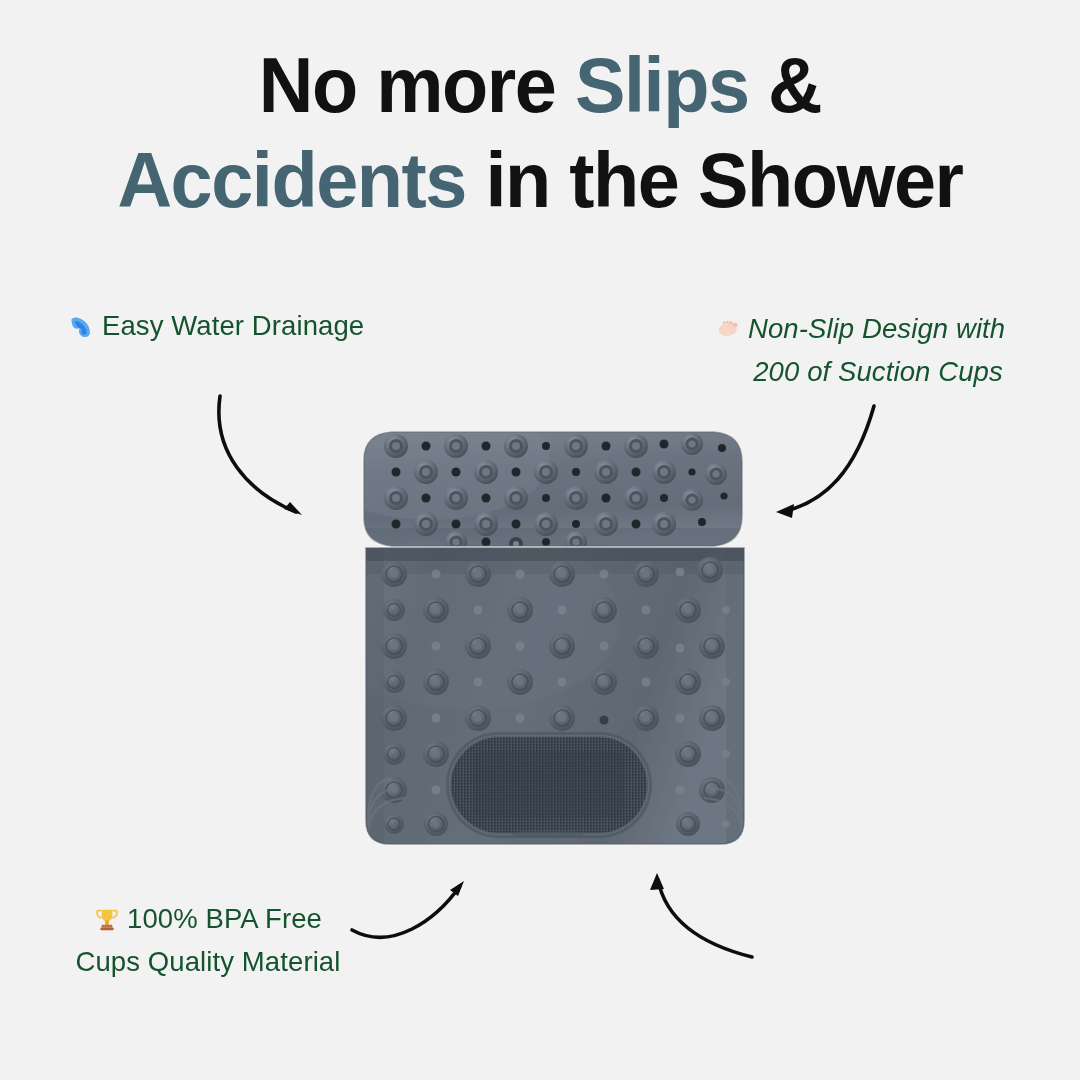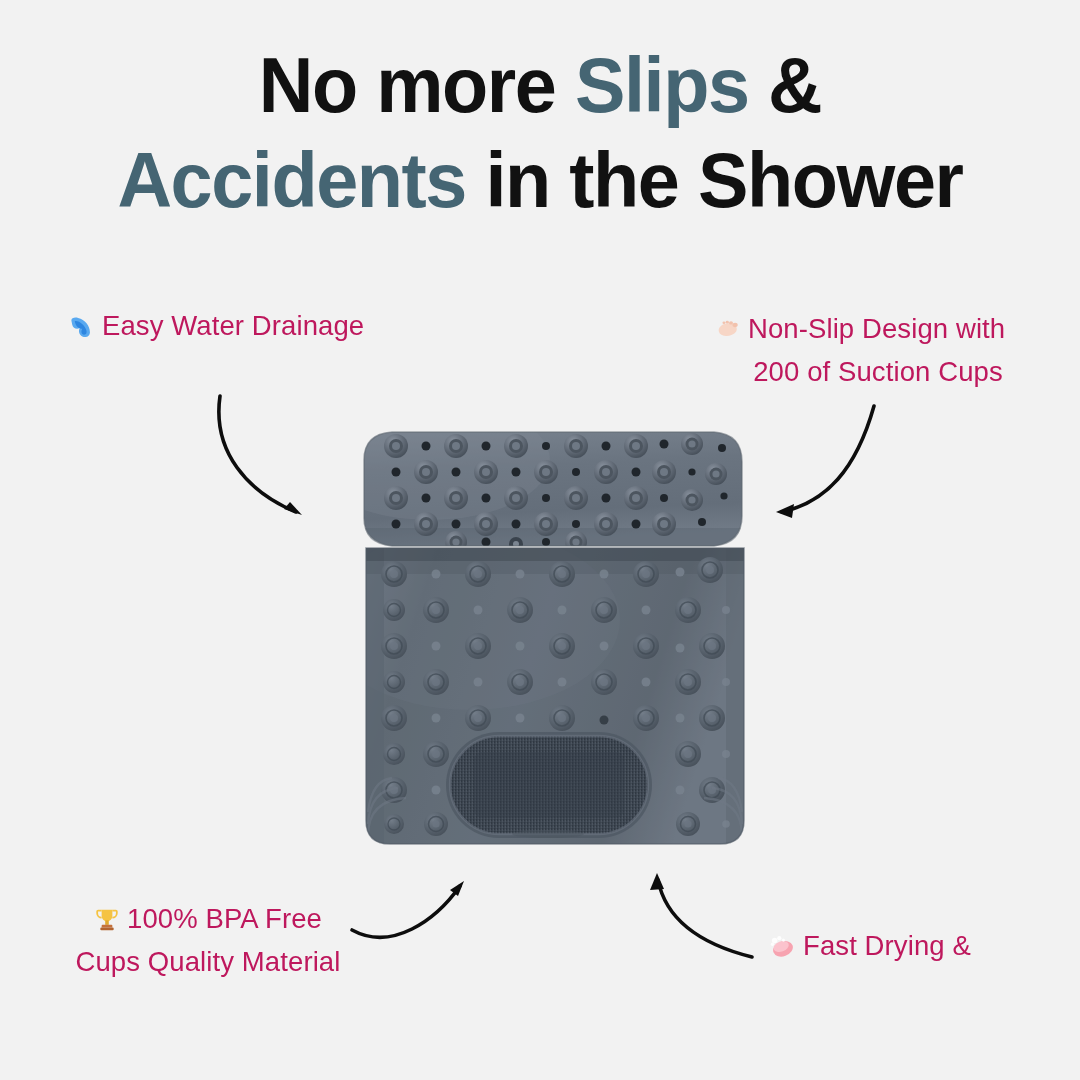--- a/index.html
+++ b/index.html
@@ -34,38 +34,38 @@
     transform-origin: center top;
   }
   .headline .accent { color: #456573; }
   .headline .hl-line { display: block; white-space: nowrap; }
 
   
   .callout {
     position: absolute;
     font-size: 27.5px;
     line-height: 1.55;
-    color: #be185d;
+    color: #14532d;
     font-weight: 400;
     letter-spacing: 0.1px;
   }
   .callout .cl-line { display: block; white-space: nowrap; }
   .emoji-glyph { display: inline-block; position: relative; vertical-align: -4px; }
 
   
   .ico-wave { width: 27px; height: 22px; margin-right: 7px; }
   
   .ico-foot { width: 25px; height: 24px; margin-right: 7px; }
   
   .ico-trophy { width: 26px; height: 25px; margin-right: 7px; }
   
   .ico-soap { width: 26px; height: 24px; margin-right: 7px; }
 
   #callout-tl { left: 62px;  top: 305px; text-align: center; width: 330px; }
-  #callout-tr { left: 708px; top: 308px; text-align: center; width: 340px; }
+  #callout-tr { left: 708px; top: 308px; text-align: center; width: 340px; font-style: italic; }
   #callout-bl { left: 48px;  top: 898px; text-align: center; width: 320px; }
   #callout-br { left: 770px; top: 925px; text-align: center; width: 250px; }
 
   #callout-tl .cl-line:first-child { text-align: left; padding-left: 6px; }
   #callout-tr .cl-line:first-child { text-align: left; padding-left: 8px; }
   #callout-bl .cl-line:first-child { text-align: center; }
   #callout-br .cl-line:first-child { text-align: left; }
 
   
   .arrow-layer {
@@ -597,28 +597,20 @@
           <path d="M8 4 H4 a1 1 0 0 0 -1 1 v2 a5 5 0 0 0 5 5" fill="none" stroke="#f5c342" stroke-width="2"></path>
           <path d="M20 4 h4 a1 1 0 0 1 1 1 v2 a5 5 0 0 1 -5 5" fill="none" stroke="#f5c342" stroke-width="2"></path>
           <rect x="12" y="15" width="4" height="5" fill="#e0a92e"></rect>
           <rect x="8" y="20" width="12" height="3" rx="1" fill="#c4713c"></rect>
           <rect x="6.5" y="23" width="15" height="3" rx="1.2" fill="#b2632f"></rect>
         </svg><span>100% BPA Free</span></span>
     <span class="cl-line">Cups Quality Material</span>
   </div>
 
   <div class="callout" id="callout-br">
-    <span class="cl-line"><svg class="emoji-glyph ico-soap" viewBox="0 0 28 26" xmlns="http://www.w3.org/2000/svg">
-          <ellipse cx="14" cy="15" rx="11" ry="8" transform="rotate(-20 14 15)" fill="#f7a3b0"></ellipse>
-          <ellipse cx="12" cy="12.5" rx="8.5" ry="5.5" transform="rotate(-20 12 12.5)" fill="#fbc3cd"></ellipse>
-          <circle cx="5" cy="6" r="3" fill="#ffffff" opacity="0.92"></circle>
-          <circle cx="10" cy="3.5" r="2.3" fill="#ffffff" opacity="0.92"></circle>
-          <circle cx="14.5" cy="5.5" r="1.7" fill="#ffffff" opacity="0.88"></circle>
-          <circle cx="2.6" cy="10" r="1.8" fill="#ffffff" opacity="0.85"></circle>
-        </svg><span>Fast Drying &amp;</span></span>
   </div>
 
   <svg class="arrow-layer" viewBox="0 0 1080 1080" xmlns="http://www.w3.org/2000/svg">
     <g fill="none" stroke="#0d0d0d" stroke-width="3.6" stroke-linecap="round">
       <path d="M220,396 C212,452 248,492 296,512"></path>
       <path d="M874,406 C856,470 826,502 782,512"></path>
       <path d="M352,930 C392,952 436,920 460,886"></path>
       <path d="M752,957 C700,944 666,920 658,880"></path>
     </g>
     <g fill="#0d0d0d">

